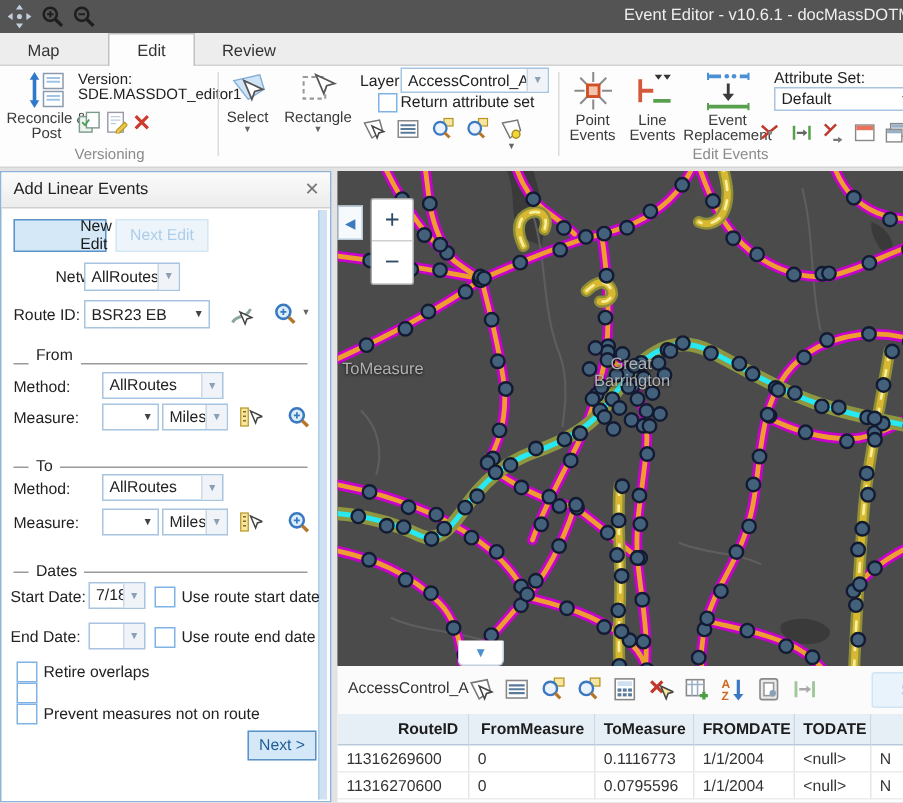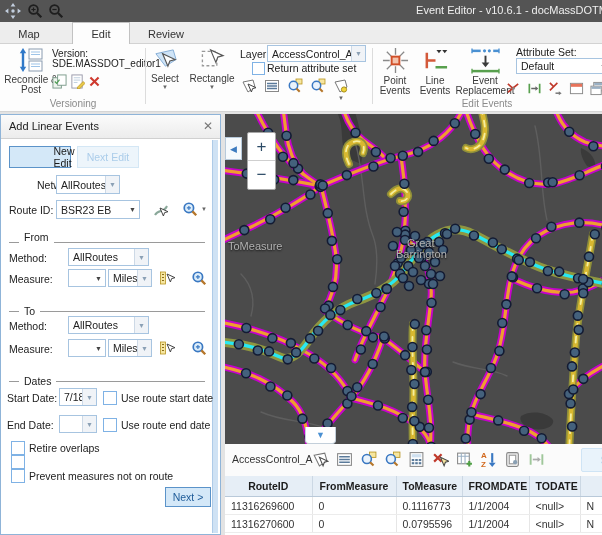--- a/index.html
+++ b/index.html
@@ -54,21 +54,21 @@
   .lefttab{position:absolute;left:0;top:23px;width:17px;height:23px;background:#f6fafd;border:1px solid #b7c9da;box-sizing:border-box;display:flex;align-items:center;justify-content:center;color:#3d7bbf;font-size:9px;}
   .downtab{position:absolute;left:80px;top:313px;width:31px;height:17px;background:#fff;border:1px solid #c3cfda;border-top:none;border-radius:0 0 4px 4px;box-sizing:border-box;display:flex;align-items:center;justify-content:center;color:#4a90d2;font-size:9px;}
 
   
   .ttool{left:225px;top:444px;width:377px;height:32px;background:#fbfbfb;overflow:hidden;}
   .ttool .lname{position:absolute;left:7px;top:9px;font-size:10.5px;color:#333;}
   .tico{position:absolute;top:7px;width:17px;height:17px;cursor:default;}
   .spill{position:absolute;left:356px;top:4px;width:44px;height:22px;background:#e9f3fb;border:1px solid #cfe4f5;border-radius:2px;color:#b3d2ea;font-size:10.5px;display:flex;align-items:center;justify-content:center;}
   .tgrid{left:225px;top:476px;width:377px;height:59px;background:#fff;overflow:hidden;}
   .tgrid table{border-collapse:collapse;table-layout:fixed;width:420px;font-size:10.5px;}
-  .tgrid th{background:#e6eef6;color:#1c1c1c;font-weight:bold;text-align:center;padding:3px 6px;border-right:1px solid #ccd8e4;border-bottom:1px solid #b9c9d9;white-space:nowrap;overflow:hidden;height:14px;}
+  .tgrid th{background:#e6eef6;color:#1c1c1c;font-weight:bold;text-align:right;padding:3px 6px;border-right:1px solid #ccd8e4;border-bottom:1px solid #b9c9d9;white-space:nowrap;overflow:hidden;height:14px;}
   .tgrid td{padding:2px 6px;color:#333;border-right:1px solid #e6e6e6;border-bottom:1px solid #ececec;white-space:nowrap;overflow:hidden;height:13px;}
 </style>
 </head>
 <body>
 
 <div class="app">
 
   <div class="a titlebar">
     <span class="a ic" style="left:5px;top:3px;width:16px;height:16px;">
         <svg viewBox="0 0 16 16">

